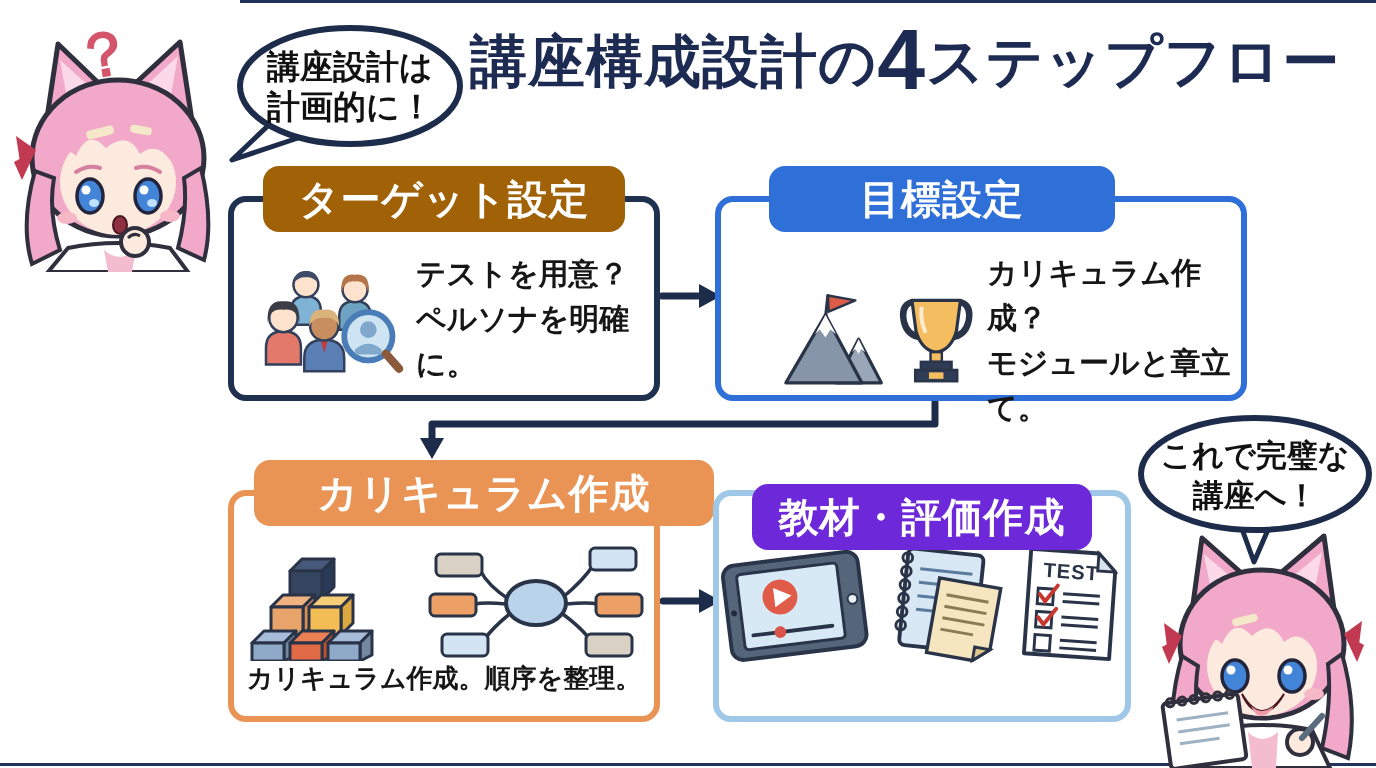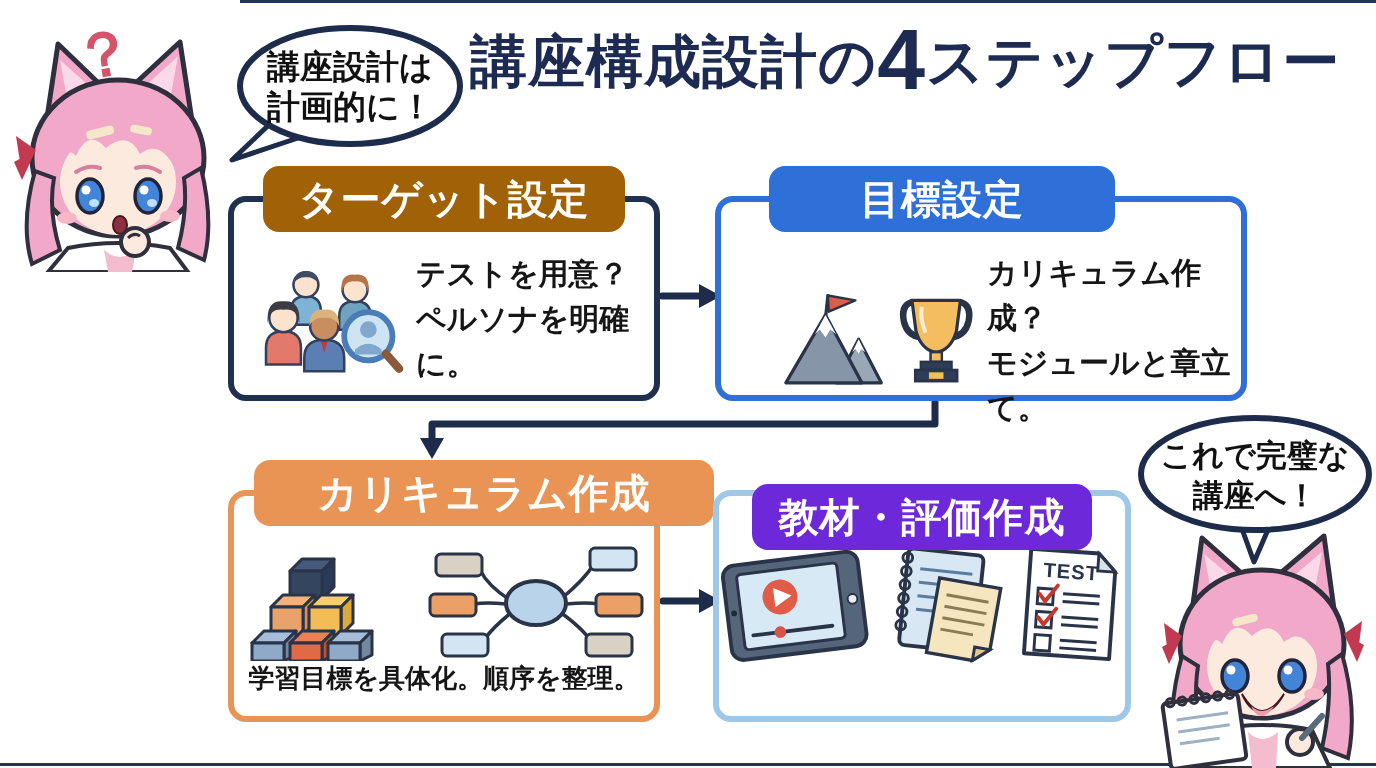--- a/index.html
+++ b/index.html
@@ -217,21 +217,21 @@
         <g stroke="#2a3448" stroke-width="3">
           <rect x="8" y="14" width="46" height="22" rx="5" fill="#d9d2c4"></rect>
           <rect x="2" y="54" width="46" height="22" rx="5" fill="#eda066"></rect>
           <rect x="14" y="94" width="46" height="22" rx="5" fill="#d3e4f2"></rect>
           <rect x="162" y="8" width="46" height="22" rx="5" fill="#d3e4f2"></rect>
           <rect x="168" y="54" width="46" height="22" rx="5" fill="#eda066"></rect>
           <rect x="158" y="94" width="46" height="22" rx="5" fill="#d9d2c4"></rect>
         </g>
       </svg>
     </div>
-    <p class="desc-center" style="bottom:20px;font-size:26px;">学習目標を具体化。順序を整理。</p>
+    <p class="desc-center" style="bottom:20px;font-size:26px;">カリキュラム作成。順序を整理。</p>
   </section>
 
   <section class="step" style="left: 713px; top: 490px; width: 418px; height: 232px; border-color: rgb(158, 199, 232);">
     <header class="step-header" style="left: 50%; transform: translateX(-50%); width: 340px; background-color: #6d28d9; margin-top: 24px;">
       <span>教材・評価作成</span>
     </header>
     <div class="step-body" style="padding:46px 0 0 0;justify-content:center;gap:12px;">
       <svg width="156" height="120" viewBox="0 0 156 120">
         <g transform="rotate(-7 78 62)">
           <rect x="8" y="14" width="140" height="98" rx="12" fill="#55657a" stroke="#2a3448" stroke-width="4"></rect>

